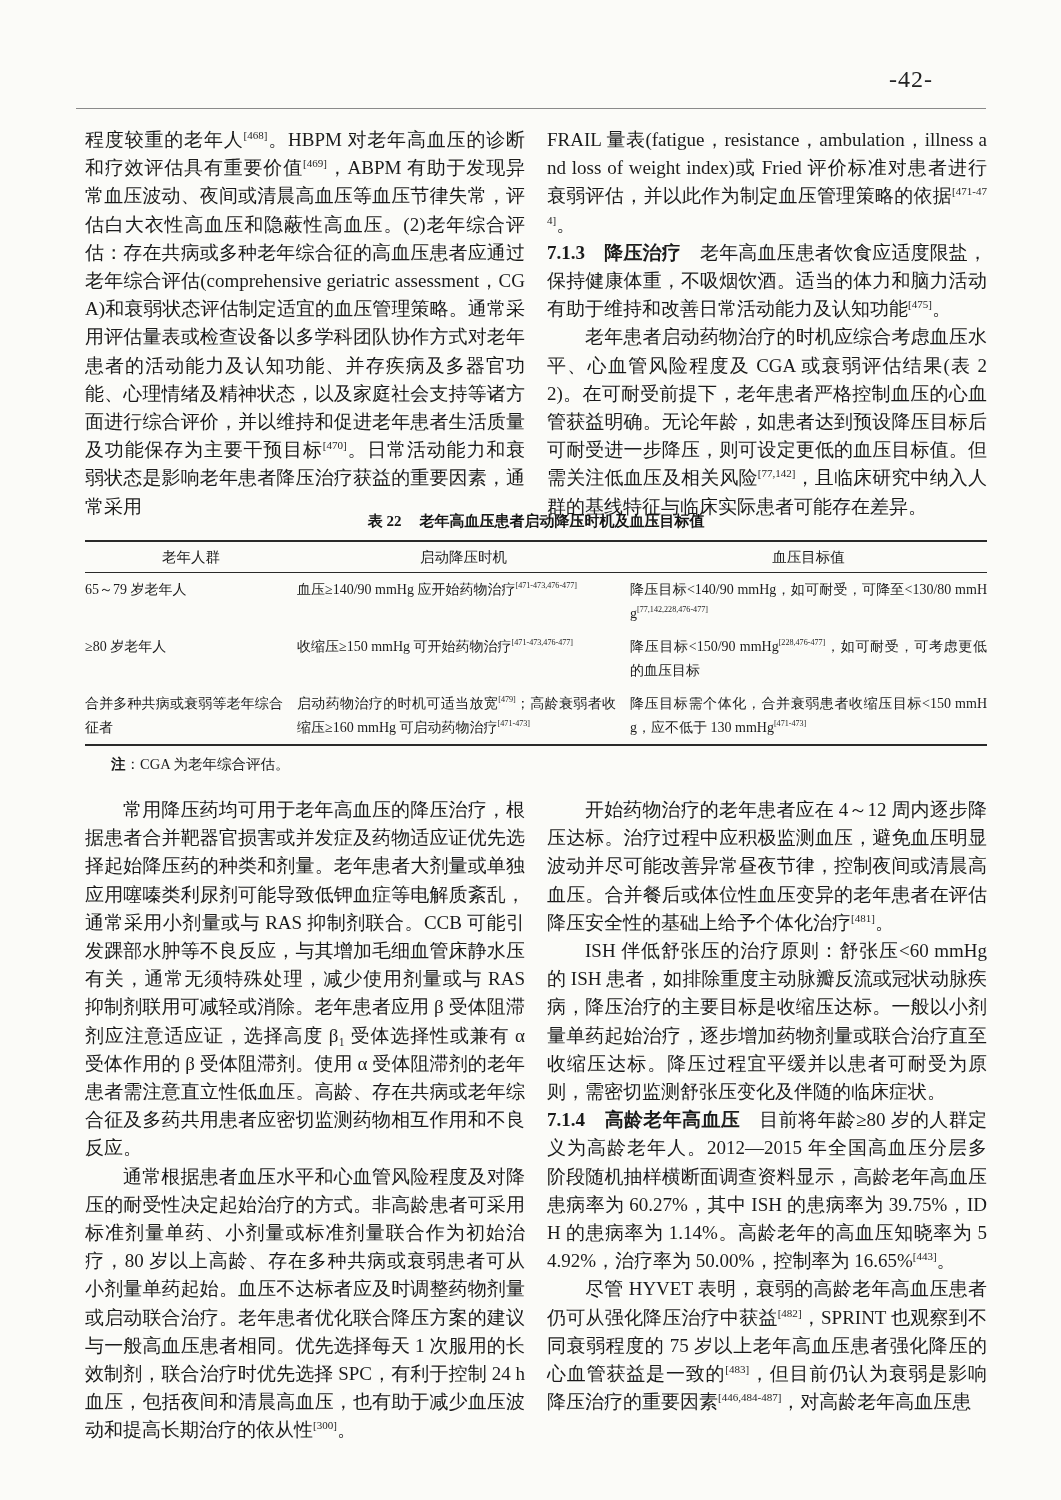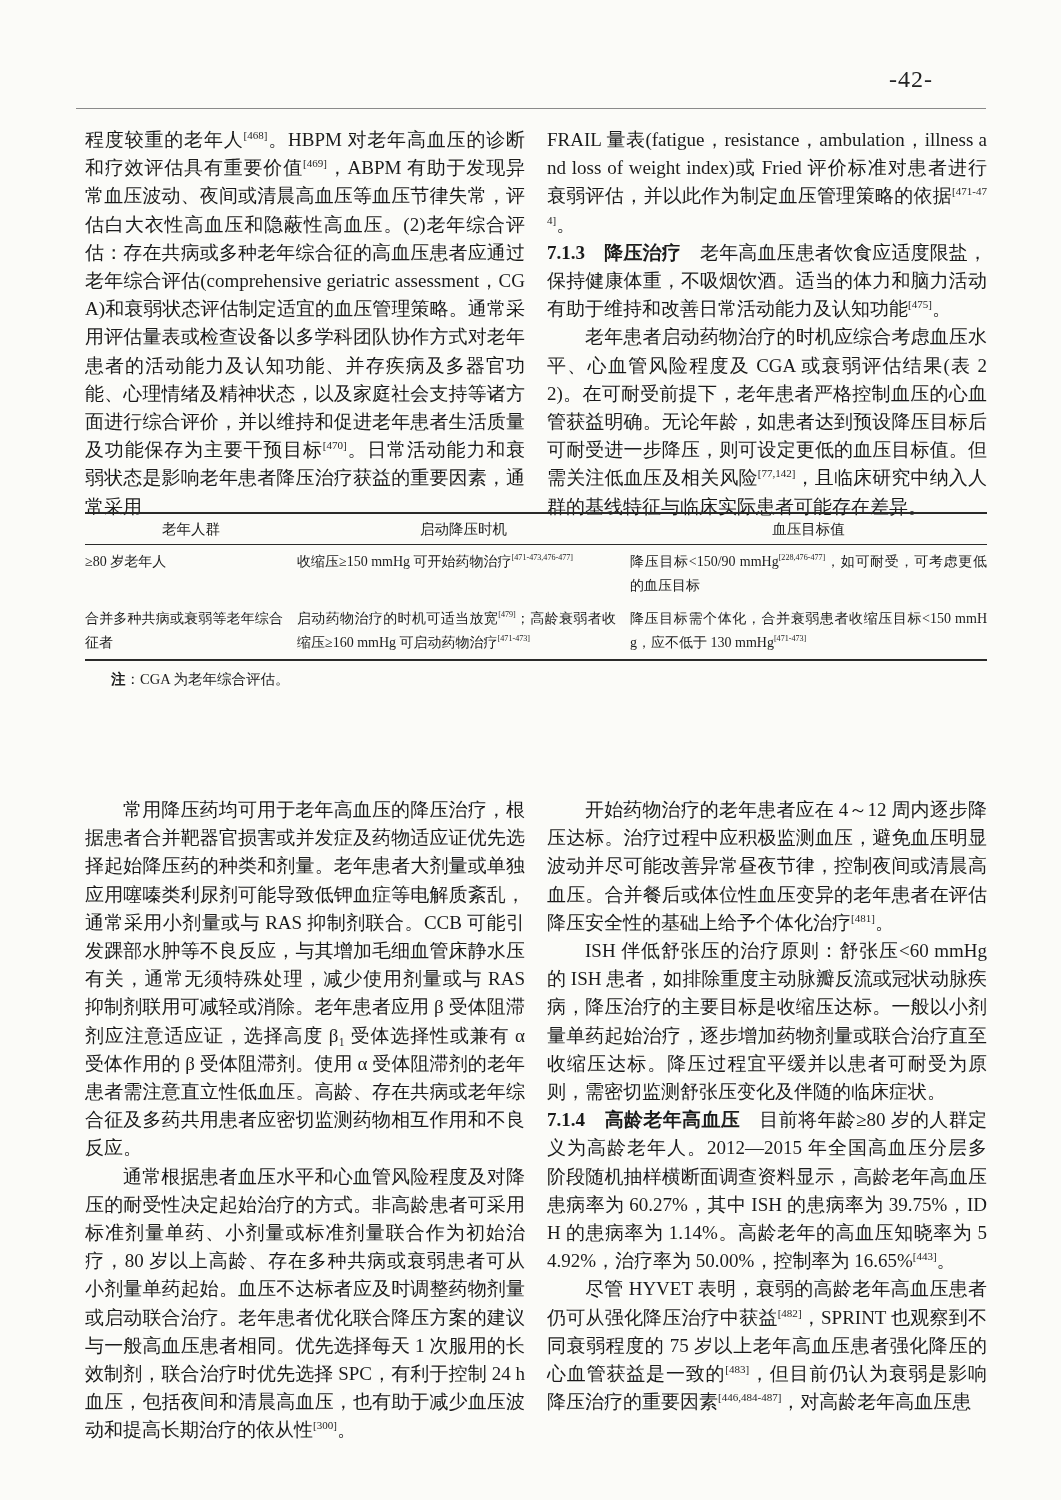--- a/index.html
+++ b/index.html
@@ -88,34 +88,42 @@
       <p class="para">程度较重的老年人<sup>[468]</sup>。HBPM 对老年高血压的诊断和疗效评估具有重要价值<sup>[469]</sup>，ABPM 有助于发现异常血压波动、夜间或清晨高血压等血压节律失常，评估白大衣性高血压和隐蔽性高血压。(2)老年综合评估：存在共病或多种老年综合征的高血压患者应通过老年综合评估(comprehensive geriatric assessment，CGA)和衰弱状态评估制定适宜的血压管理策略。通常采用评估量表或检查设备以多学科团队协作方式对老年患者的活动能力及认知功能、并存疾病及多器官功能、心理情绪及精神状态，以及家庭社会支持等诸方面进行综合评价，并以维持和促进老年患者生活质量及功能保存为主要干预目标<sup>[470]</sup>。日常活动能力和衰弱状态是影响老年患者降压治疗获益的重要因素，通常采用</p>
     </div>
     <div class="col">
       <p class="para">FRAIL 量表(fatigue，resistance，ambulation，illness and loss of weight index)或 Fried 评价标准对患者进行衰弱评估，并以此作为制定血压管理策略的依据<sup>[471-474]</sup>。</p>
       <p class="para"><b>7.1.3　降压治疗</b>　老年高血压患者饮食应适度限盐，保持健康体重，不吸烟饮酒。适当的体力和脑力活动有助于维持和改善日常活动能力及认知功能<sup>[475]</sup>。</p>
       <p class="para indent">老年患者启动药物治疗的时机应综合考虑血压水平、心血管风险程度及 CGA 或衰弱评估结果(表 22)。在可耐受前提下，老年患者严格控制血压的心血管获益明确。无论年龄，如患者达到预设降压目标后可耐受进一步降压，则可设定更低的血压目标值。但需关注低血压及相关风险<sup>[77,142]</sup>，且临床研究中纳入人群的基线特征与临床实际患者可能存在差异。</p>
     </div>
   </div>
 
   <div class="table-block">
+    <div class="table-title">
+      <b>表 22</b><span class="gap"></span><span>老年高血压患者启动降压时机及血压目标值</span>
+    </div>
     <table class="t22">
       <colgroup>
           <col class="c1">
           <col class="c2">
           <col class="c3">
         </colgroup>
       <thead>
         <tr>
           <th>老年人群</th>
           <th>启动降压时机</th>
           <th>血压目标值</th>
         </tr>
       </thead>
       <tbody>
+        <tr>
+          <td>65～79 岁老年人</td>
+          <td>血压≥140/90 mmHg 应开始药物治疗<sup>[471-473,476-477]</sup></td>
+          <td>降压目标&lt;140/90 mmHg，如可耐受，可降至&lt;130/80 mmHg<sup>[77,142,228,476-477]</sup></td>
+        </tr>
         <tr>
           <td>≥80 岁老年人</td>
           <td>收缩压≥150 mmHg 可开始药物治疗<sup>[471-473,476-477]</sup></td>
           <td>降压目标&lt;150/90 mmHg<sup>[228,476-477]</sup>，如可耐受，可考虑更低的血压目标</td>
         </tr>
         <tr>
           <td>合并多种共病或衰弱等老年综合征者</td>
           <td>启动药物治疗的时机可适当放宽<sup>[479]</sup>；高龄衰弱者收缩压≥160 mmHg 可启动药物治疗<sup>[471-473]</sup></td>
           <td>降压目标需个体化，合并衰弱患者收缩压目标&lt;150 mmHg，应不低于 130 mmHg<sup>[471-473]</sup></td>
         </tr>

